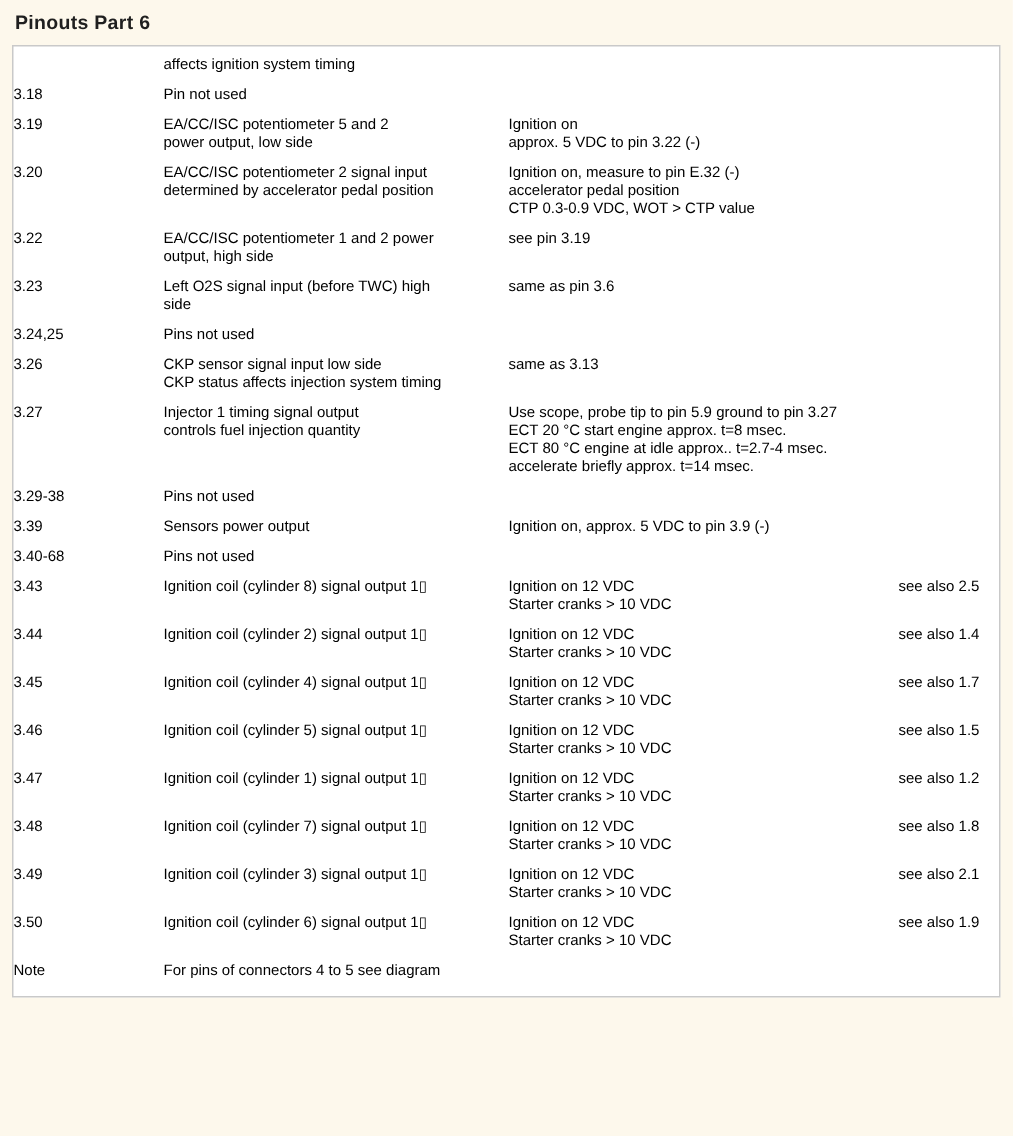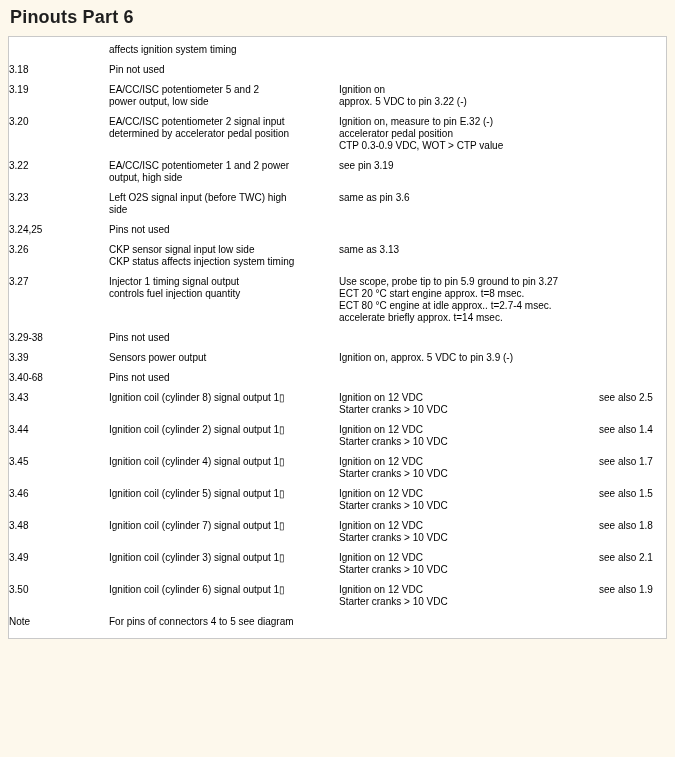--- a/index.html
+++ b/index.html
@@ -11,21 +11,21 @@
     color: #000;
   }
   .page {
     width: 675px;
     min-height: 757px;
     position: relative;
   }
   h1.page-title {
     margin: 0;
     padding: 7px 10px 8px 10px;
-    font-size: 18px;
+    font-size: 13px;
     font-weight: bold;
     color: #1f1f1f;
     letter-spacing: 0.2px;
   }
   .table-box {
     margin: 0 8px 6px 8px;
     background: #ffffff;
     border: 1px solid #c9c9c9;
     padding: 3px 0 6px 0;
   }
@@ -172,20 +172,27 @@
             <td class="col-see">see also 1.7</td>
           </tr>
           <tr>
             <td class="col-pin">3.46</td>
             <td class="col-desc">Ignition coil (cylinder 5) signal output 1▯</td>
             <td class="col-value">Ignition on 12 VDC
 Starter cranks &gt; 10 VDC</td>
             <td class="col-see">see also 1.5</td>
           </tr>
           <tr>
+            <td class="col-pin">3.47</td>
+            <td class="col-desc">Ignition coil (cylinder 1) signal output 1▯</td>
+            <td class="col-value">Ignition on 12 VDC
+Starter cranks &gt; 10 VDC</td>
+            <td class="col-see">see also 1.2</td>
+          </tr>
+          <tr>
             <td class="col-pin">3.48</td>
             <td class="col-desc">Ignition coil (cylinder 7) signal output 1▯</td>
             <td class="col-value">Ignition on 12 VDC
 Starter cranks &gt; 10 VDC</td>
             <td class="col-see">see also 1.8</td>
           </tr>
           <tr>
             <td class="col-pin">3.49</td>
             <td class="col-desc">Ignition coil (cylinder 3) signal output 1▯</td>
             <td class="col-value">Ignition on 12 VDC

